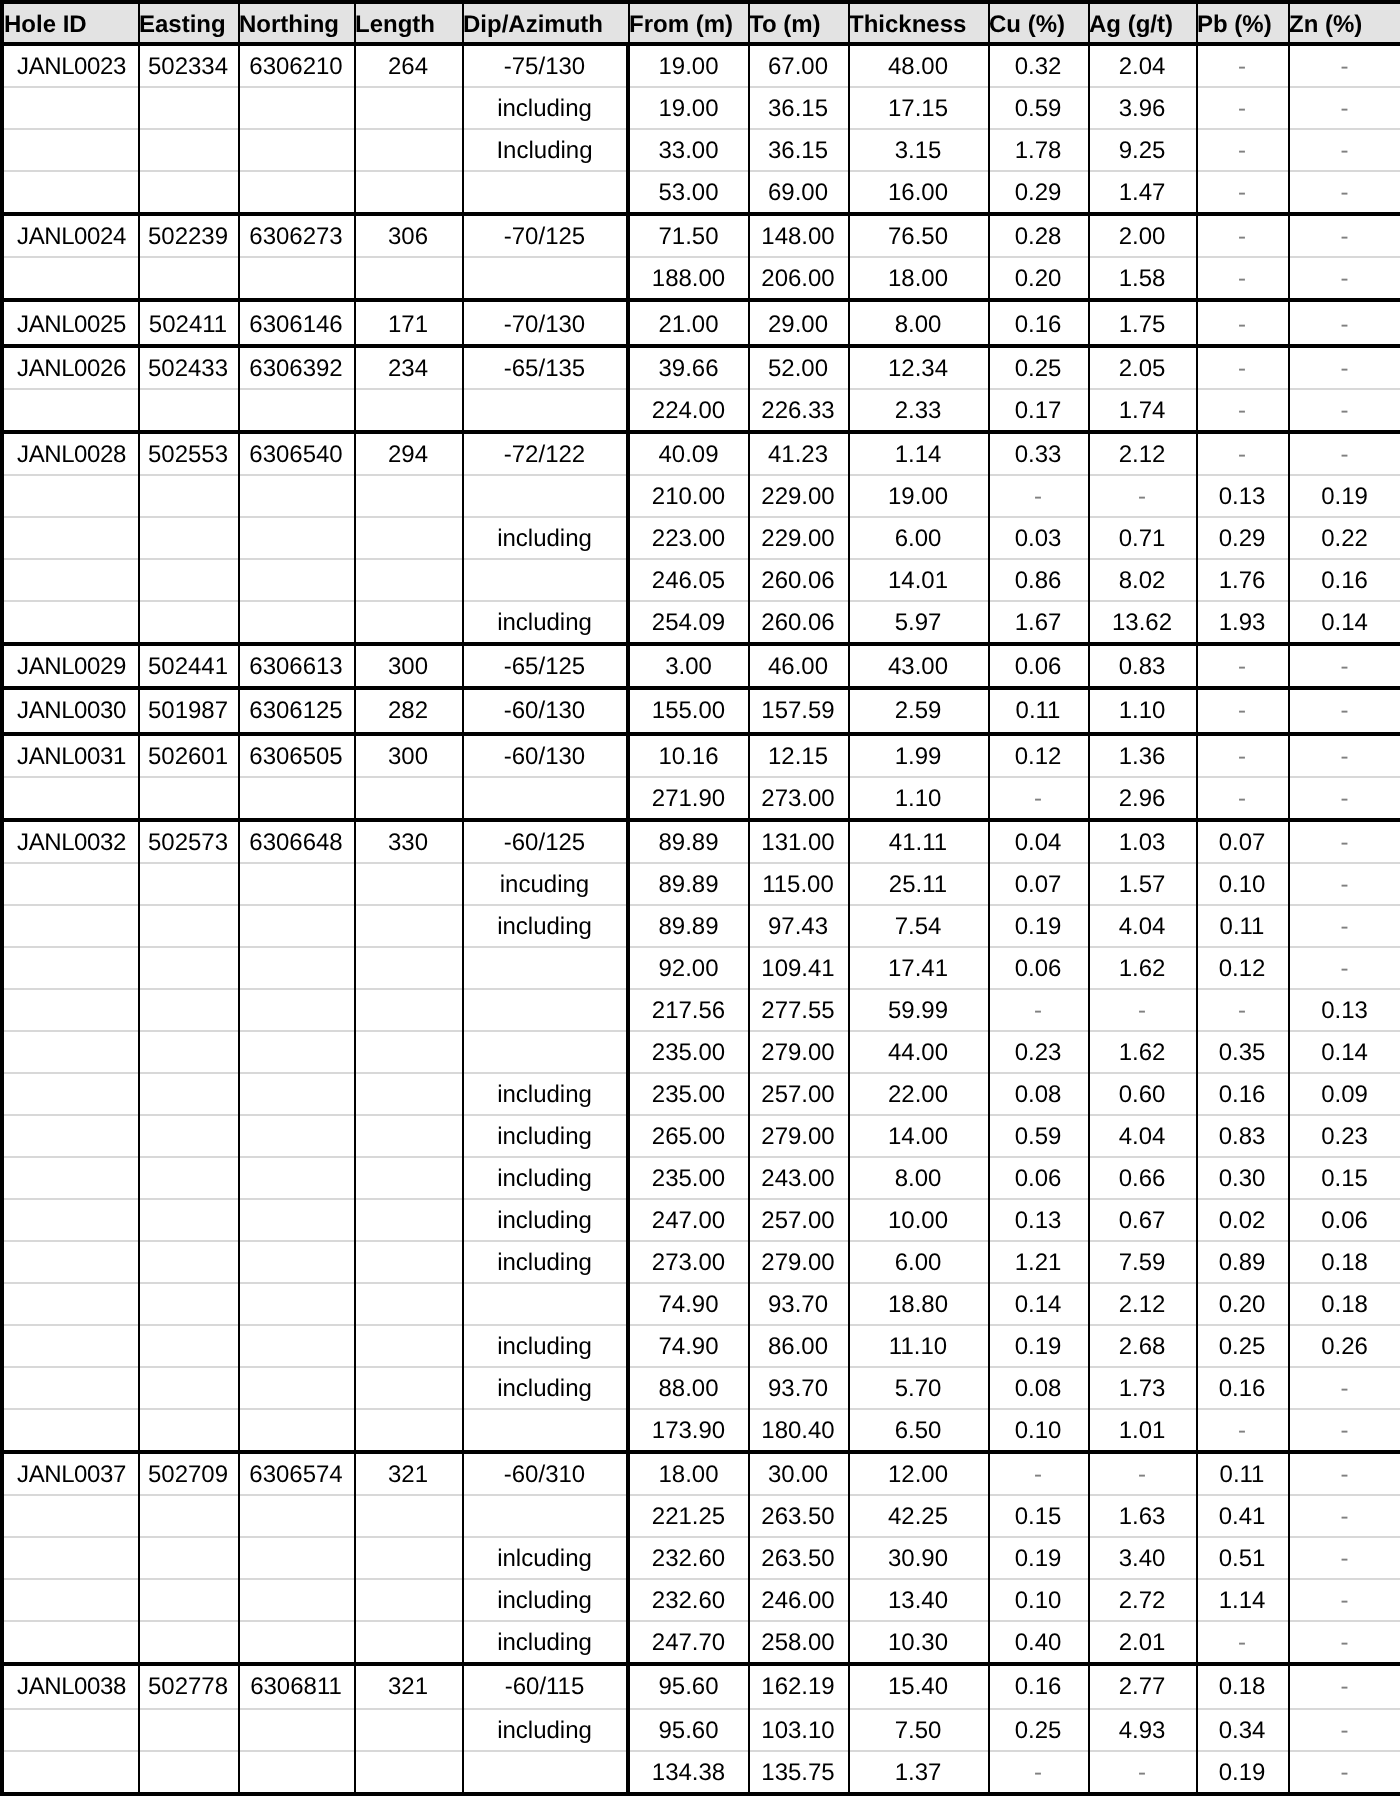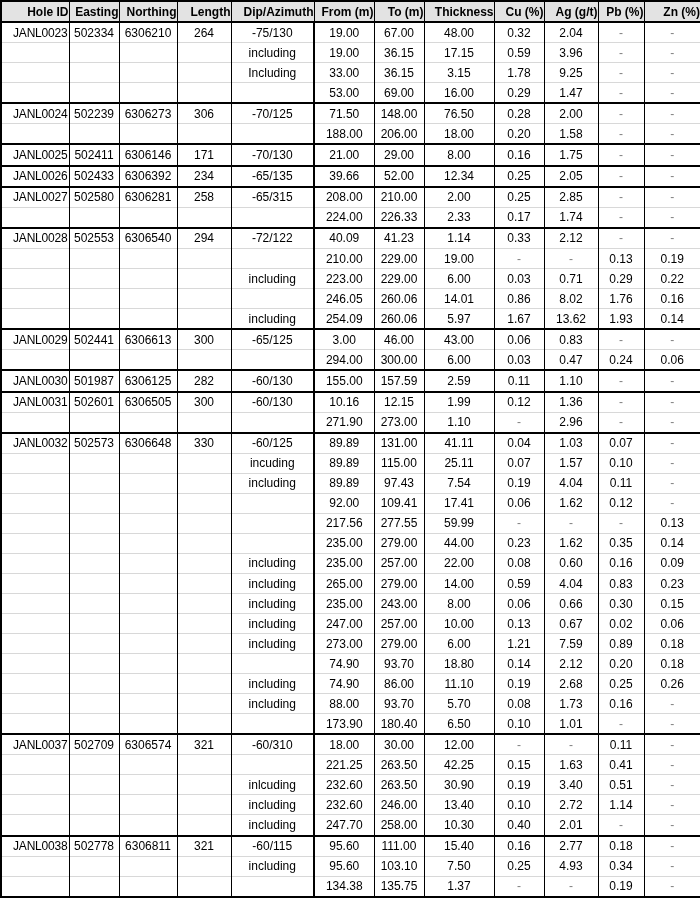--- a/index.html
+++ b/index.html
@@ -11,21 +11,21 @@
     height: 898px;
     font-family: "Liberation Sans", sans-serif;
     background: #fff;
     border: 2px solid #000;
   }
   table.drill th {
     background: #e3e3e3;
     font-weight: bold;
     font-size: 12px;
     color: #000;
-    text-align: right;
+    text-align: left;
     padding: 0;
     height: 19px;
     border: 1px solid #000;
     border-bottom: 2px solid #000;
     white-space: nowrap;
     overflow: hidden;
     margin-left: 32px;
   }
   table.drill td {
     font-size: 12px;
@@ -33,21 +33,21 @@
     text-align: center;
     padding: 0 1px;
     border-left: 1px solid #000;
     border-right: 1px solid #000;
     border-top: 1px solid #d8d8d8;
     white-space: nowrap;
     overflow: hidden;
     height: 17px;
   }
   table.drill tr.group-start td { border-top: 2px solid #000; }
-  table.drill td.holeid { text-align: right; padding-left: 2px; letter-spacing: -0.2px; }
+  table.drill td.holeid { text-align: center; padding-left: 2px; letter-spacing: -0.2px; }
   table.drill td.col-from { border-left: 2px solid #000; }
   table.drill td .dash, table.drill td.dash { color: #808080; }
 </style>
 </head>
 <body>
 
 <table class="drill">
   <colgroup>
     <col style="width:68px">
       <col style="width:50px">
@@ -184,34 +184,20 @@
         <td class="col-length">234</td>
         <td class="col-dip">-65/135</td>
         <td class="col-from">39.66</td>
         <td class="col-to">52.00</td>
         <td class="col-thickness">12.34</td>
         <td class="col-cu">0.25</td>
         <td class="col-ag">2.05</td>
         <td class="col-pb dash">-</td>
         <td class="col-zn dash">-</td>
       </tr>
-      <tr class="group-start">
-        <td class="holeid">JANL0027</td>
-        <td class="col-easting">502580</td>
-        <td class="col-northing">6306281</td>
-        <td class="col-length">258</td>
-        <td class="col-dip">-65/315</td>
-        <td class="col-from">208.00</td>
-        <td class="col-to">210.00</td>
-        <td class="col-thickness">2.00</td>
-        <td class="col-cu">0.25</td>
-        <td class="col-ag">2.85</td>
-        <td class="col-pb dash">-</td>
-        <td class="col-zn dash">-</td>
-      </tr>
       <tr>
         <td class="holeid"></td>
         <td class="col-easting"></td>
         <td class="col-northing"></td>
         <td class="col-length"></td>
         <td class="col-dip"></td>
         <td class="col-from">224.00</td>
         <td class="col-to">226.33</td>
         <td class="col-thickness">2.33</td>
         <td class="col-cu">0.17</td>
@@ -295,34 +281,20 @@
         <td class="col-northing">6306613</td>
         <td class="col-length">300</td>
         <td class="col-dip">-65/125</td>
         <td class="col-from">3.00</td>
         <td class="col-to">46.00</td>
         <td class="col-thickness">43.00</td>
         <td class="col-cu">0.06</td>
         <td class="col-ag">0.83</td>
         <td class="col-pb dash">-</td>
         <td class="col-zn dash">-</td>
-      </tr>
-      <tr>
-        <td class="holeid"></td>
-        <td class="col-easting"></td>
-        <td class="col-northing"></td>
-        <td class="col-length"></td>
-        <td class="col-dip"></td>
-        <td class="col-from">294.00</td>
-        <td class="col-to">300.00</td>
-        <td class="col-thickness">6.00</td>
-        <td class="col-cu">0.03</td>
-        <td class="col-ag">0.47</td>
-        <td class="col-pb">0.24</td>
-        <td class="col-zn">0.06</td>
       </tr>
       <tr class="group-start">
         <td class="holeid">JANL0030</td>
         <td class="col-easting">501987</td>
         <td class="col-northing">6306125</td>
         <td class="col-length">282</td>
         <td class="col-dip">-60/130</td>
         <td class="col-from">155.00</td>
         <td class="col-to">157.59</td>
         <td class="col-thickness">2.59</td>
@@ -639,21 +611,21 @@
         <td class="col-pb dash">-</td>
         <td class="col-zn dash">-</td>
       </tr>
       <tr class="group-start">
         <td class="holeid">JANL0038</td>
         <td class="col-easting">502778</td>
         <td class="col-northing">6306811</td>
         <td class="col-length">321</td>
         <td class="col-dip">-60/115</td>
         <td class="col-from">95.60</td>
-        <td class="col-to">111.00</td>
+        <td class="col-to">162.19</td>
         <td class="col-thickness">15.40</td>
         <td class="col-cu">0.16</td>
         <td class="col-ag">2.77</td>
         <td class="col-pb">0.18</td>
         <td class="col-zn dash">-</td>
       </tr>
       <tr>
         <td class="holeid"></td>
         <td class="col-easting"></td>
         <td class="col-northing"></td>

